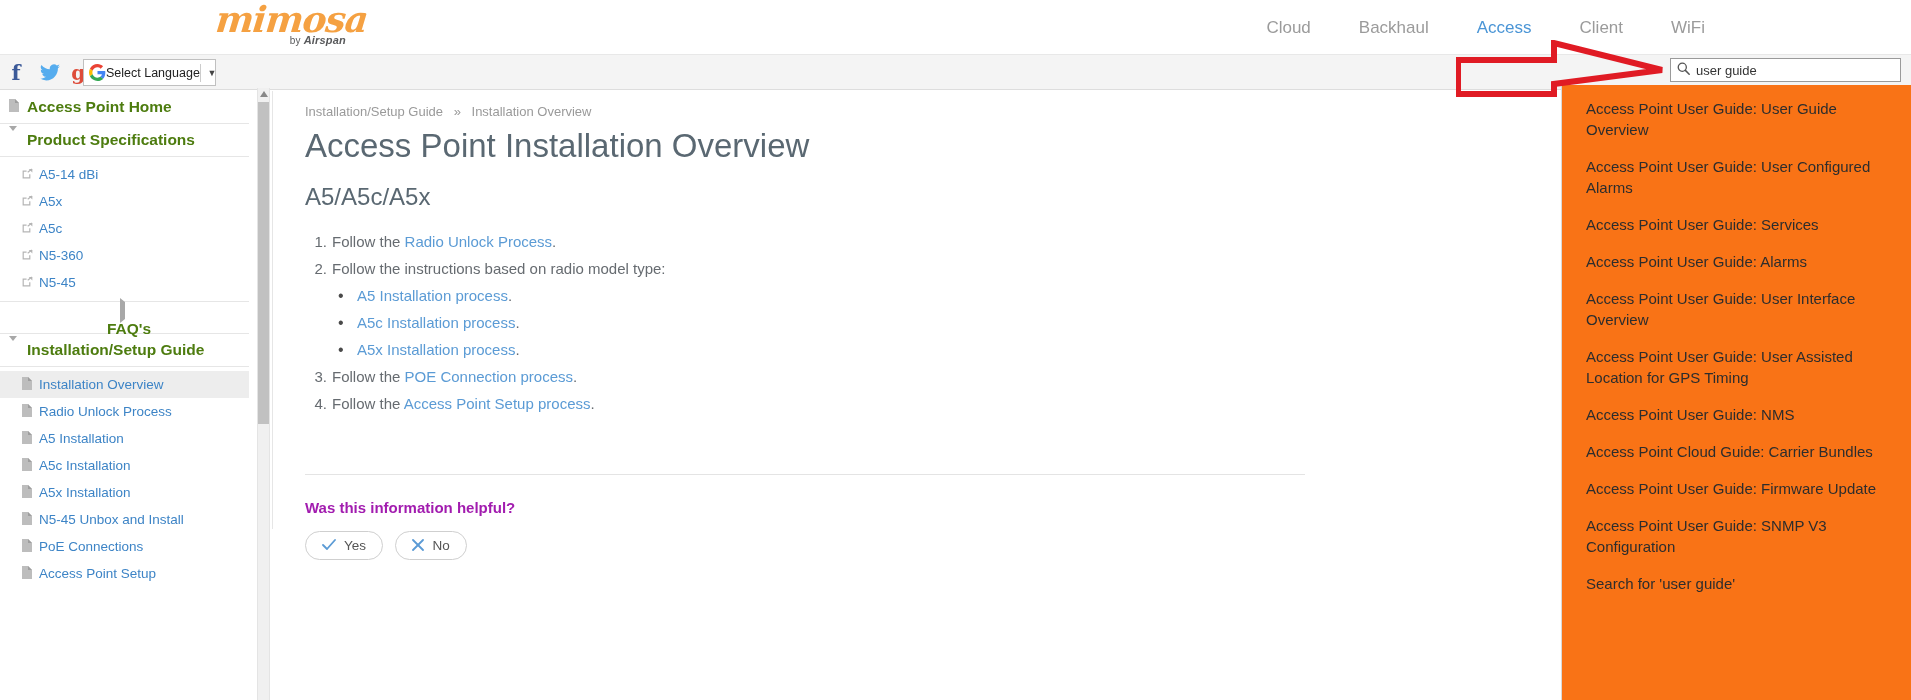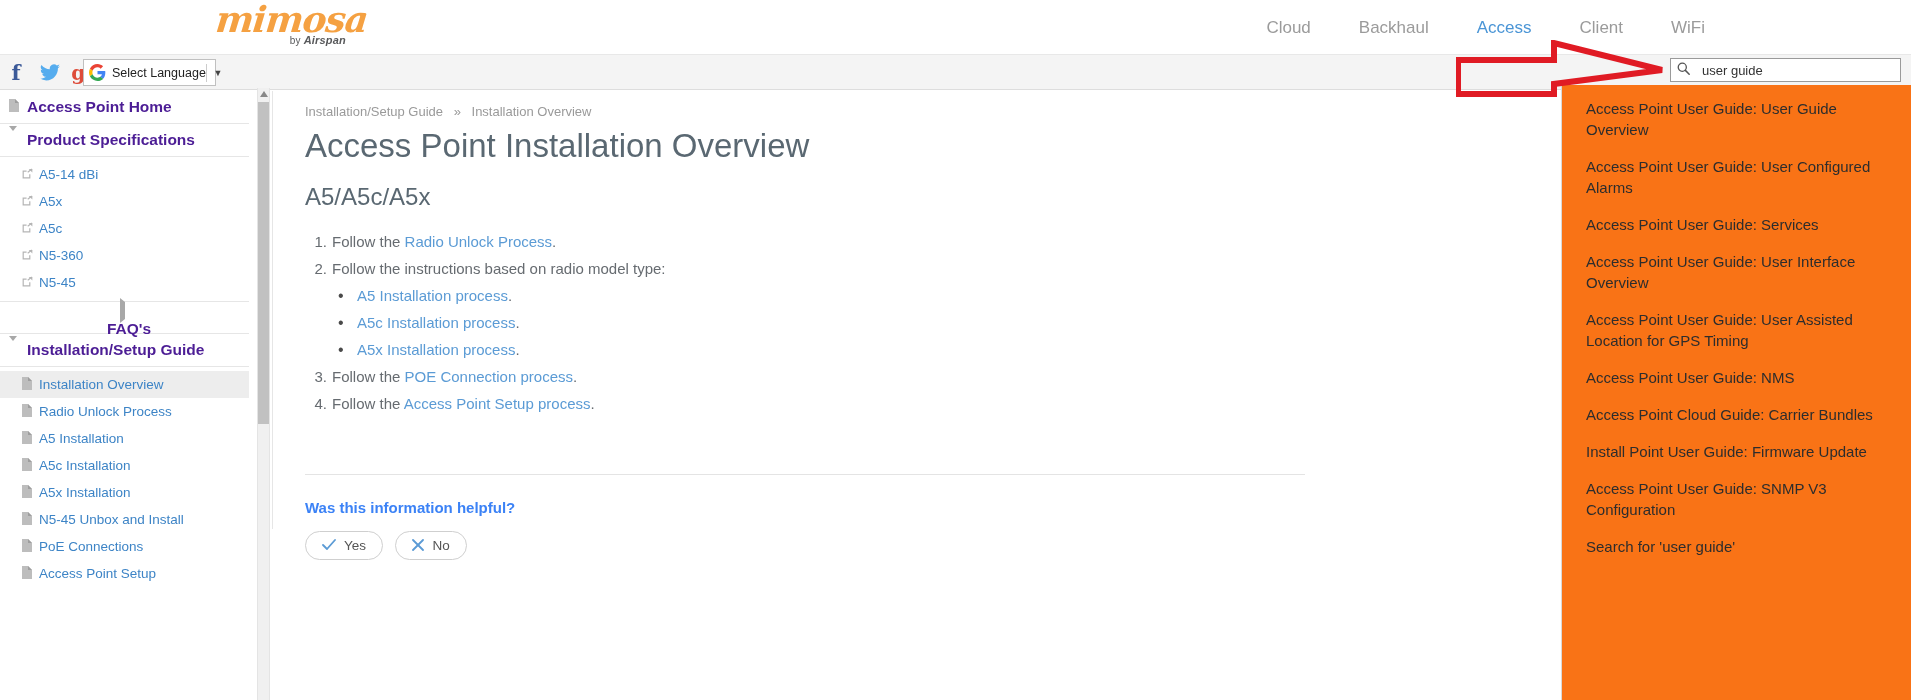--- a/index.html
+++ b/index.html
@@ -67,41 +67,41 @@
     height: 27px; width: 133px;
     background: #ffffff; border: 1px solid #c0c0c0;
     display: flex; align-items: center;
   }
   .g-logo {
     width: 17px; height: 17px; margin-left: 5px; flex: 0 0 auto;
     position: relative;
   }
   .g-logo svg { display: block; }
   .translate-label {
-    font-size: 12.5px; color: #222; margin-left: 6px; flex: 1 1 auto;
+    font-size: 12.5px; color: #222; flex: 1 1 auto;
     white-space: nowrap;
   }
   .translate-sep {
     width: 1px; height: 18px; background: #cccccc; flex: 0 0 auto;
   }
   .translate-caret {
     width: 22px; text-align: center; font-size: 9px; color: #444;
     flex: 0 0 auto;
   }
 
   
   .search-box {
     position: absolute; left: 1670px; top: 58px;
     width: 231px; height: 24px;
     border: 1px solid #9a9a9a; background: #ffffff;
     display: flex; align-items: center; z-index: 30;
   }
   .search-icon { margin-left: 6px; flex: 0 0 auto; display: block; }
   .search-text {
-    font-size: 13px; color: #333; margin-left: 12px;
+    font-size: 13px; color: #333; margin-left: 6px;
     white-space: nowrap; overflow: hidden;
   }
 
   
   .red-arrow {
     position: absolute; left: 1456px; top: 40px;
     width: 210px; height: 58px; z-index: 40; pointer-events: none;
   }
 
   
@@ -121,21 +121,21 @@
   .sidebar {
     position: absolute; left: 0; top: 91px; width: 249px; height: 609px;
     background: #ffffff; overflow: hidden;
   }
   .sb-row {
     display: flex; align-items: center; cursor: pointer;
     border-bottom: 1px solid #e6e6e6;
   }
   .sb-top {
     height: 33px; padding-left: 9px;
-    font-size: 15.5px; font-weight: bold; color: #4c1d95;
+    font-size: 15.5px; font-weight: bold; color: #4d7c0f;
   }
   .sb-top .sb-ico { width: 18px; flex: 0 0 auto; }
   .sb-sub {
     height: 27px; padding-left: 22px;
     font-size: 13.5px; color: #3d84c6; border-bottom: none;
   }
   .sb-sub.selected { background: #ededed; }
   .sb-sub .sb-ico { width: 17px; flex: 0 0 auto; }
   .sb-label { white-space: nowrap; }
   .tri-down {
@@ -203,21 +203,21 @@
     color: #4a4a4a; font-size: 16px;
   }
   a.lnk { color: #5b9bd5; text-decoration: none; cursor: pointer; }
 
   .hr-feedback {
     position: absolute; left: 32px; top: 383px;
     width: 1000px; height: 1px; background: #e4e4e4;
   }
   .feedback-q {
     position: absolute; left: 32px; top: 408px;
-    font-size: 15px; color: #3b82f6; font-weight: bold;
+    font-size: 15px; color: #a21caf; font-weight: bold;
   }
   .fb-buttons {
     position: absolute; left: 32px; top: 440px;
     display: flex; gap: 12px;
   }
   .fb-btn {
     height: 29px; min-width: 72px; padding: 0 16px;
     border: 1px solid #cfcfcf; border-radius: 15px;
     background: #ffffff; display: flex; align-items: center;
     justify-content: center; gap: 8px; cursor: pointer;
@@ -278,25 +278,26 @@
         <line x1="10.3" y1="10.3" x2="15" y2="15" stroke="#555" stroke-width="1.8" stroke-linecap="round"></line>
       </svg>
     </span>
     <span class="search-text">user guide</span>
   </div>
 
   <div class="suggest">
     <div class="suggest-item">Access Point User Guide: User Guide Overview</div>
     <div class="suggest-item">Access Point User Guide: User Configured Alarms</div>
     <div class="suggest-item">Access Point User Guide: Services</div>
+    <div class="suggest-item">Access Point User Guide: Alarms</div>
     <div class="suggest-item">Access Point User Guide: User Interface Overview</div>
     <div class="suggest-item">Access Point User Guide: User Assisted Location for GPS Timing</div>
     <div class="suggest-item">Access Point User Guide: NMS</div>
     <div class="suggest-item">Access Point Cloud Guide: Carrier Bundles</div>
-    <div class="suggest-item">Install Point User Guide: Firmware Update</div>
+    <div class="suggest-item">Access Point User Guide: Firmware Update</div>
     <div class="suggest-item">Access Point User Guide: SNMP V3 Configuration</div>
     <div class="suggest-item">Search for 'user guide'</div>
   </div>
 
   <svg class="red-arrow" viewBox="0 0 210 58">
     <polyline points="3,18 3,55 100,55 103,36 103,22 100,3 205,31 103,58" fill="none" stroke="#e01b24" stroke-width="6" stroke-linejoin="miter" style="display:none"></polyline>
     <path d="M2,20 L2,54 L98,54 L98,44 L206,30 L98,3 L98,20 Z" fill="none" stroke="#e01b24" stroke-width="6" stroke-linejoin="miter"></path>
   </svg>
 
   <div class="sidebar">

